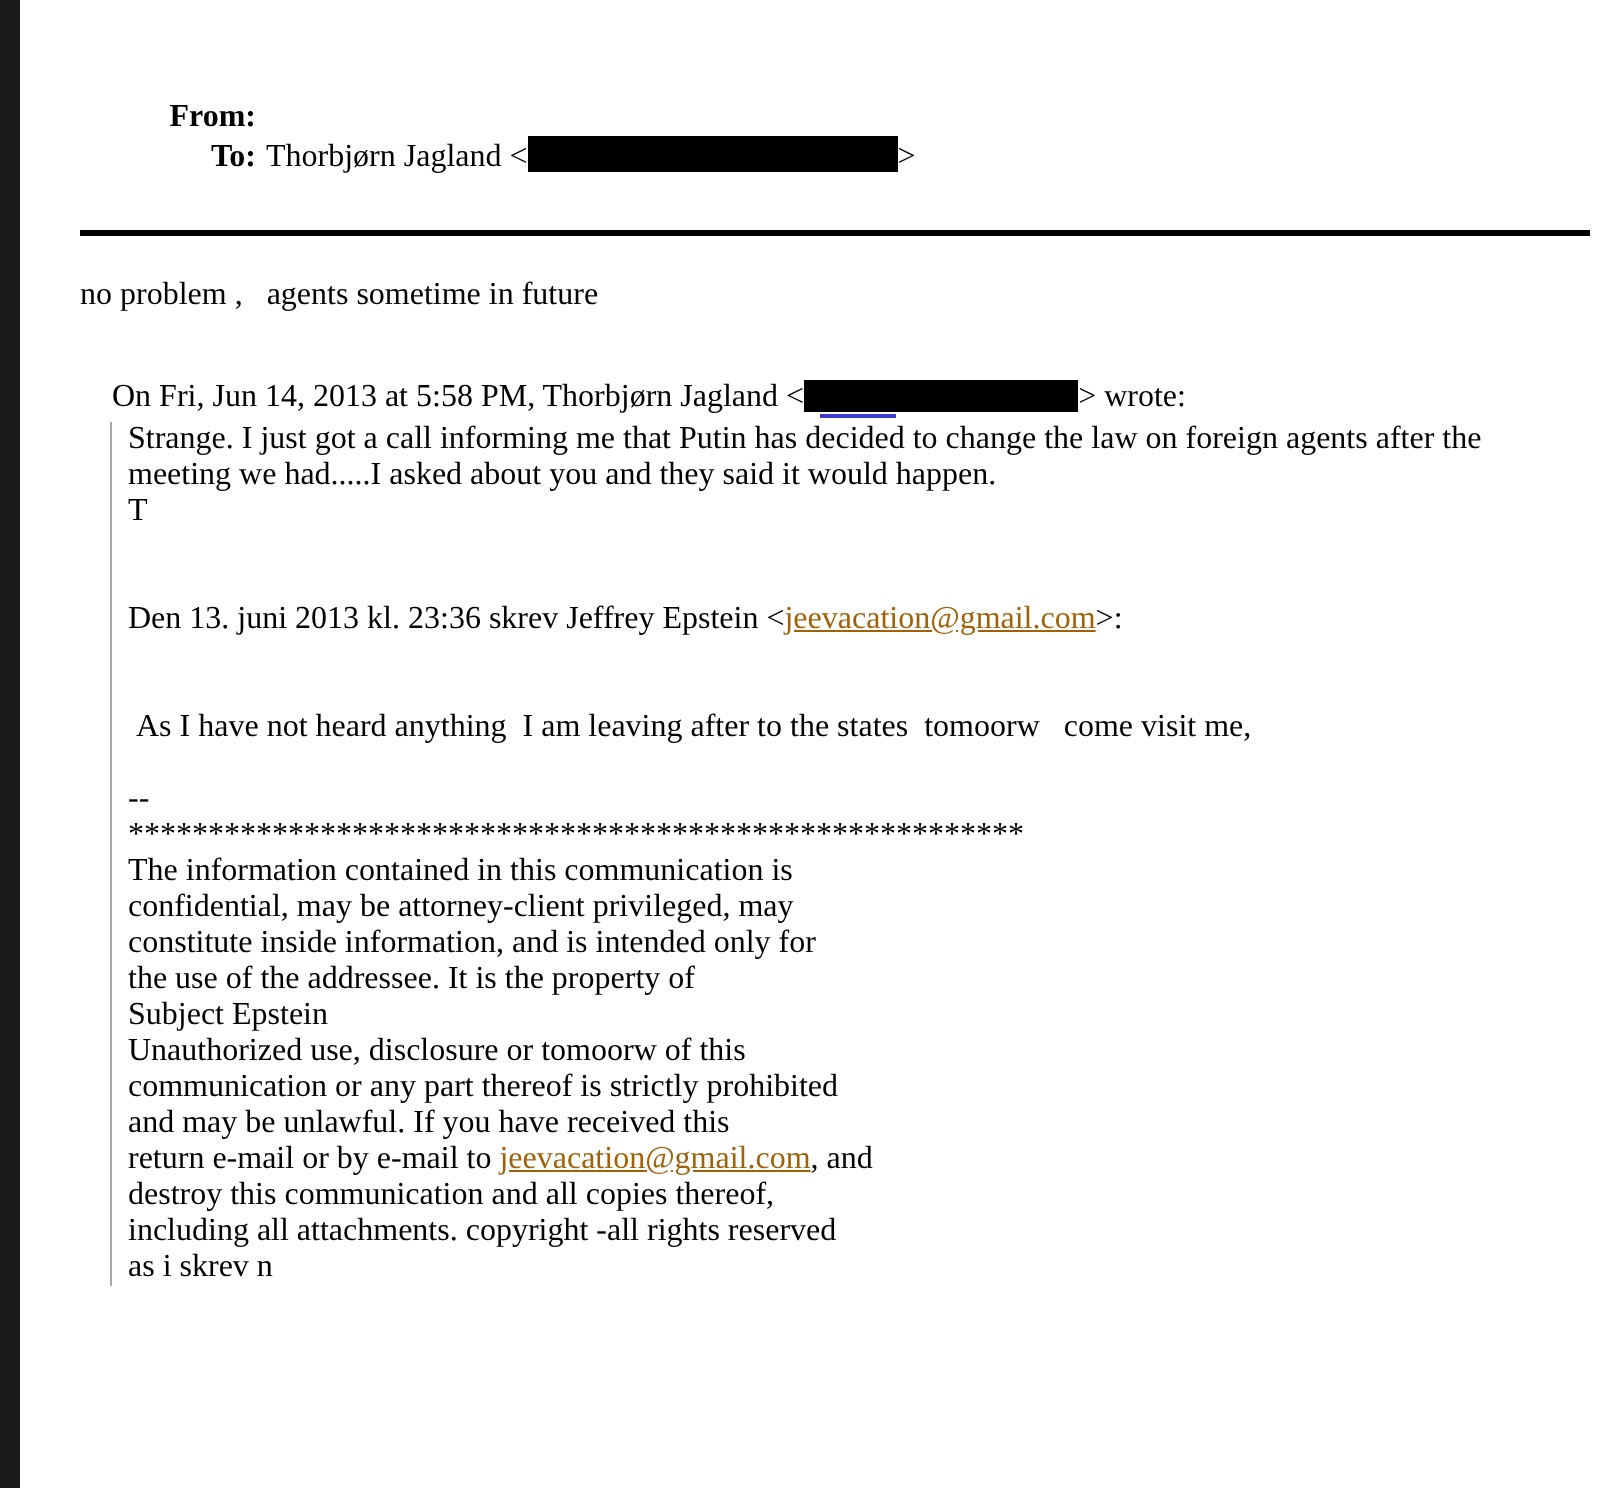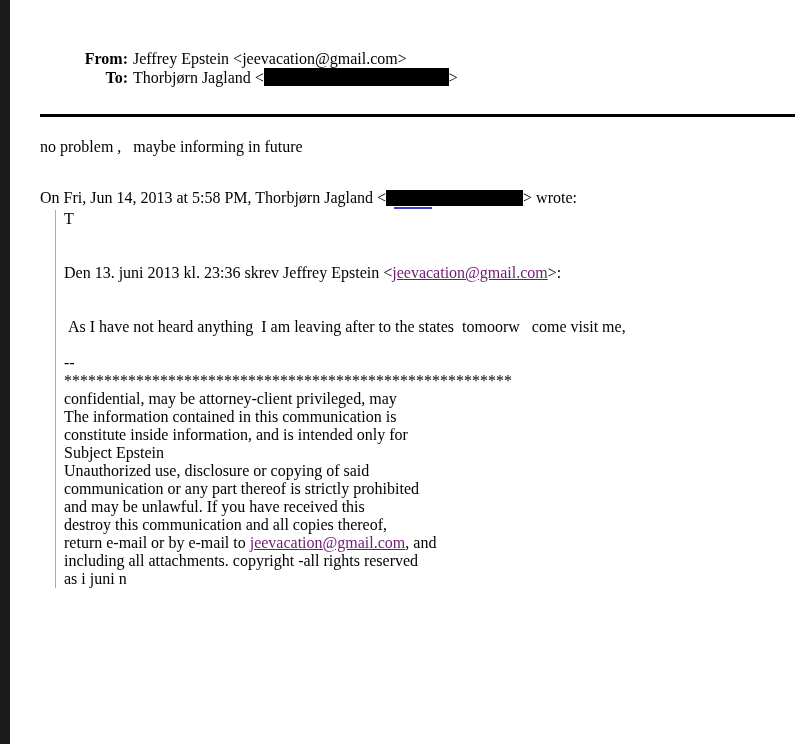--- a/index.html
+++ b/index.html
@@ -50,73 +50,74 @@
     background: #3b3bd0;
   }
   .header-divider {
     border: none;
     border-top: 3px solid #000000;
     margin: 27px 0 0 0;
   }
   
   .body-line { line-height: 18px; white-space: pre-wrap; }
   .reply-text { margin-top: 21px; }
-  .attribution-line { margin-top: 33px; }
+  .attribution-line { margin-top: 33px; margin-left: 16px; }
   .quoted-block {
     margin: 3px 0 0 15px;
     border-left: 1px solid #aaaaaa;
     padding-left: 8px;
     line-height: 18px;
   }
   .q-line { white-space: pre-wrap; line-height: 18px; }
   .blank-line { height: 18px; }
-  a.email-link { color: #701a75; text-decoration: underline; cursor: pointer; }
+  a.email-link { color: #a16207; text-decoration: underline; cursor: pointer; }
   .asterisk-line { letter-spacing: 0; }
 </style>
 </head>
 <body>
 
 <div class="left-bar"></div>
 
 <div class="content">
 
   <div class="header-block">
     <div class="header-row">
       <span class="header-label">From:</span>
-      <span class="header-value">Jeffrey Epstein &lt;jeevacation@gmail.com&gt;</span>
     </div>
     <div class="header-row">
       <span class="header-label">To:</span>
       <span class="header-value"><span>Thorbjørn Jagland &lt;</span><span class="redaction header-redaction"></span><span>&gt;</span></span>
     </div>
   </div>
 
   <hr class="header-divider">
 
-  <div class="body-line reply-text">no problem ,   maybe informing in future</div>
+  <div class="body-line reply-text">no problem ,   agents sometime in future</div>
 
   <div class="body-line attribution-line"><span>On Fri, Jun 14, 2013 at 5:58 PM, Thorbjørn Jagland &lt;</span><span class="redaction body-redaction"><i class="redaction-underline"></i></span><span>&gt; wrote:</span></div>
 
   <blockquote class="quoted-block">
+    <div class="q-line">Strange. I just got a call informing me that Putin has decided to change the law on foreign agents after the meeting we had.....I asked about you and they said it would happen.</div>
     <div class="q-line">T</div>
     <div class="blank-line"></div>
     <div class="blank-line"></div>
     <div class="q-line"><span>Den 13. juni 2013 kl. 23:36 skrev Jeffrey Epstein &lt;</span><a class="email-link">jeevacation@gmail.com</a><span>&gt;:</span></div>
     <div class="blank-line"></div>
     <div class="blank-line"></div>
     <div class="q-line"> As I have not heard anything  I am leaving after to the states  tomoorw   come visit me,</div>
     <div class="blank-line"></div>
     <div class="q-line">--</div>
     <div class="q-line asterisk-line">********************************************************</div>
+    <div class="q-line">The information contained in this communication is</div>
     <div class="q-line">confidential, may be attorney-client privileged, may</div>
-    <div class="q-line">The information contained in this communication is</div>
     <div class="q-line">constitute inside information, and is intended only for</div>
+    <div class="q-line">the use of the addressee. It is the property of</div>
     <div class="q-line">Subject Epstein</div>
-    <div class="q-line">Unauthorized use, disclosure or copying of said</div>
+    <div class="q-line">Unauthorized use, disclosure or tomoorw of this</div>
     <div class="q-line">communication or any part thereof is strictly prohibited</div>
     <div class="q-line">and may be unlawful. If you have received this</div>
+    <div class="q-line"><span>return e-mail or by e-mail to </span><a class="email-link">jeevacation@gmail.com</a><span>, and</span></div>
     <div class="q-line">destroy this communication and all copies thereof,</div>
-    <div class="q-line"><span>return e-mail or by e-mail to </span><a class="email-link">jeevacation@gmail.com</a><span>, and</span></div>
     <div class="q-line">including all attachments. copyright -all rights reserved</div>
-    <div class="q-line">as i juni n</div>
+    <div class="q-line">as i skrev n</div>
   </blockquote>
 
 </div>
 
 </body></html>

